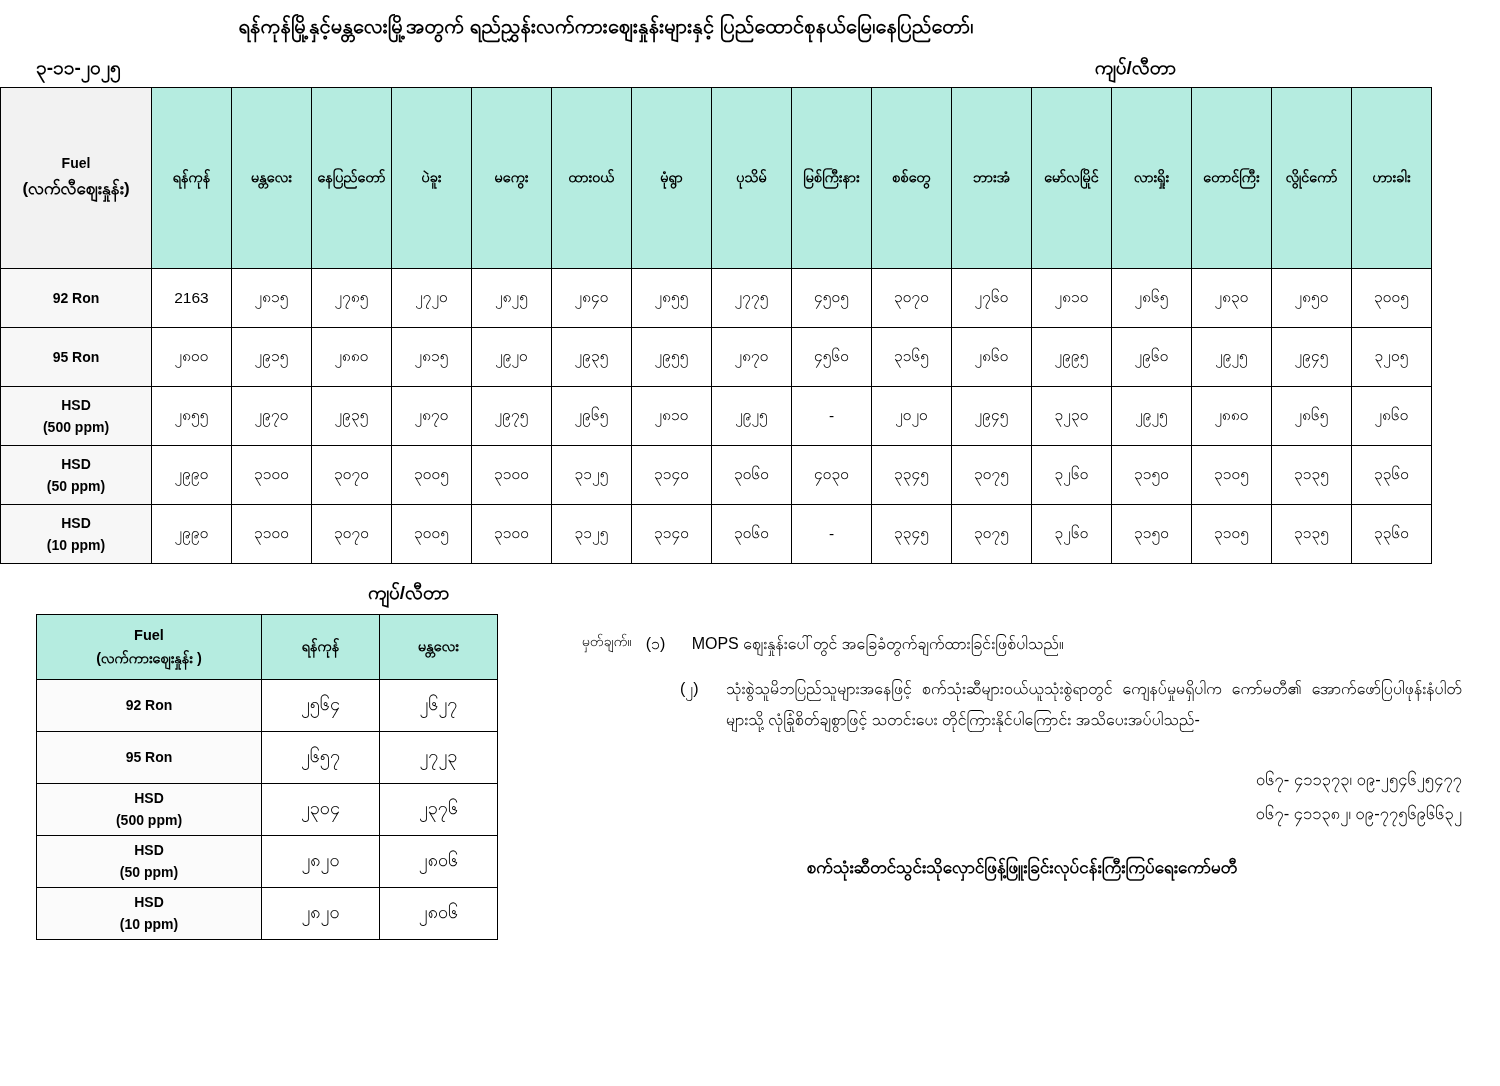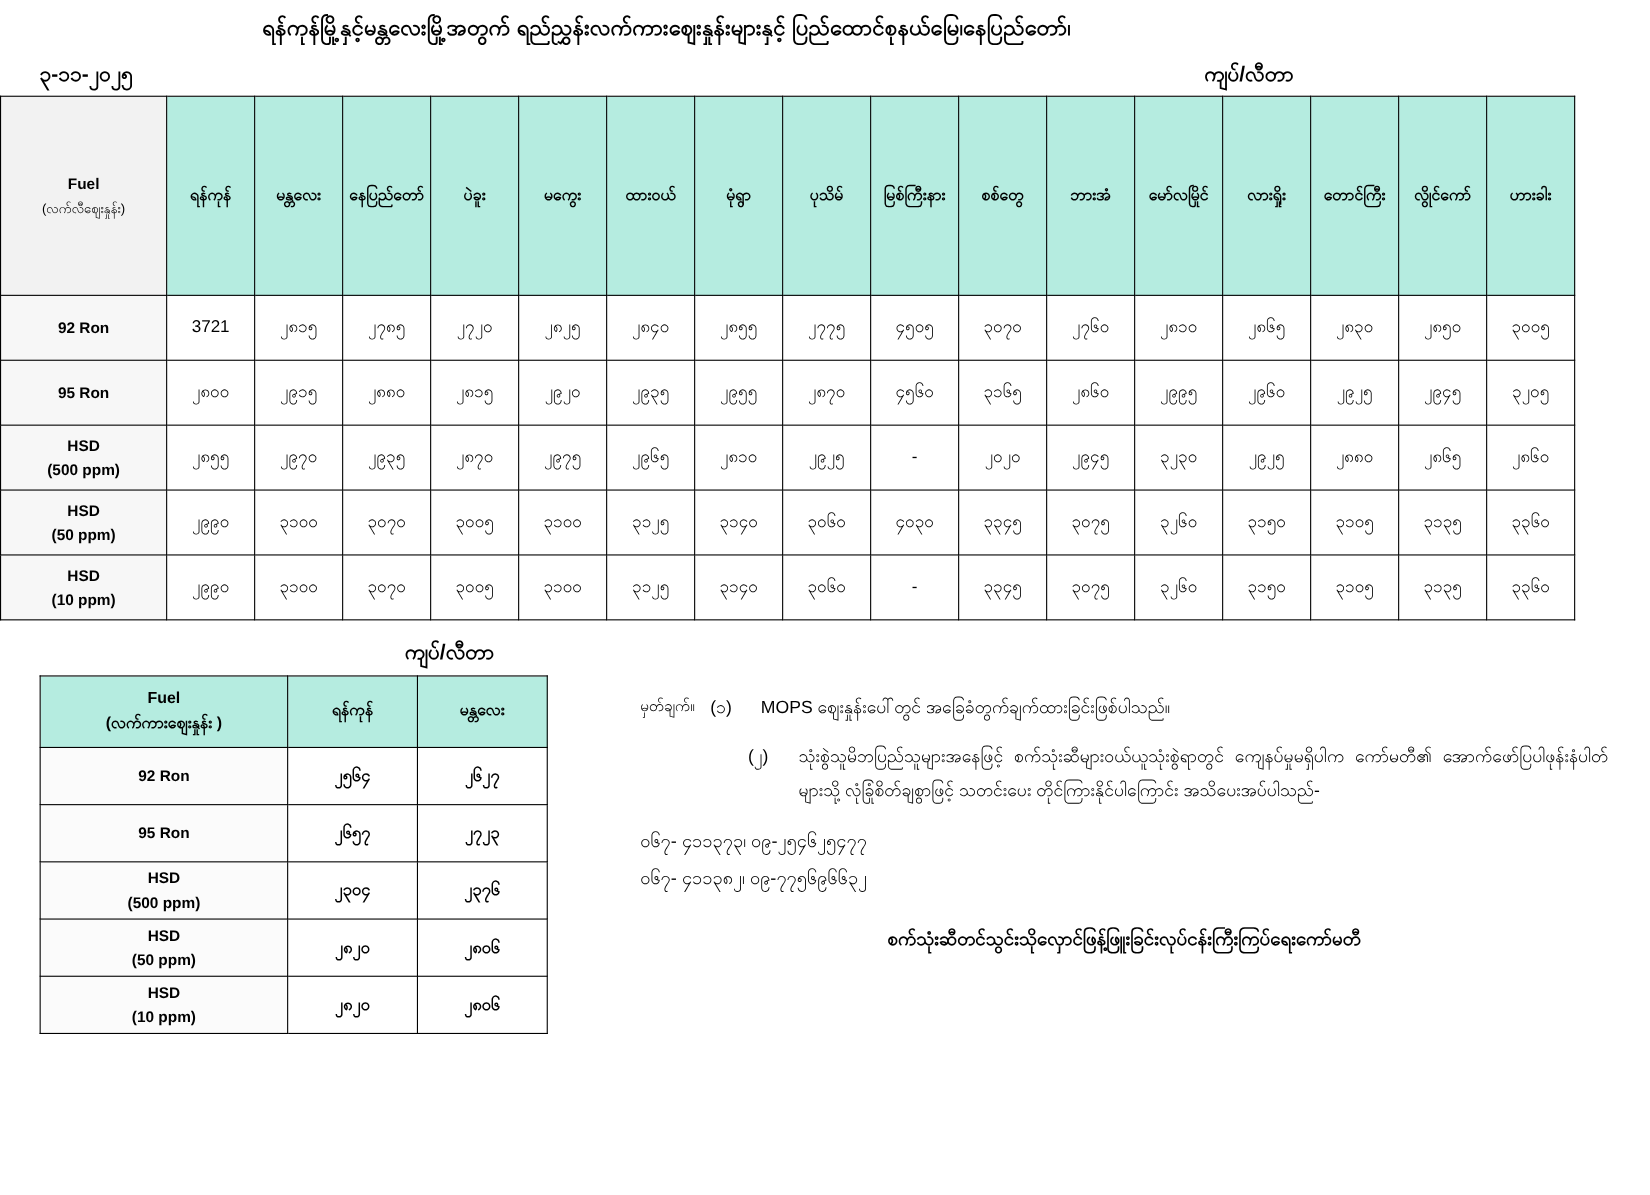--- a/index.html
+++ b/index.html
@@ -81,22 +81,22 @@
     font-weight: bold;
     font-size: 14px;
     line-height: 1.6;
     background: #f7f7f7;
   }
   #main-table tbody td.val {
     font-size: 15.5px;
     background: #ffffff;
   }
   .fuel-head .sub {
-    font-weight: normal;
-    font-size: 12px;
+    font-weight: bold;
+    font-size: 17px;
   }
   
   .bottom {
     position: relative;
     margin-top: 22px;
   }
   .unit-text-2 {
     position: absolute;
     left: 368px;
     top: -6px;
@@ -114,23 +114,22 @@
     font-size: 14.5px;
     font-weight: bold;
     height: 62px;
     line-height: 1.6;
   }
   #small-table th.fuel-head {
     width: 222px;
   }
   #small-table td {
     height: 49px;
-    font-size: 15px;
+    font-size: 18px;
     background: #ffffff;
-    font-weight: bold;
   }
   #small-table td.rowlabel {
     font-weight: bold;
     font-size: 14px;
     line-height: 1.55;
     background: #fbfbfb;
   }
   
   .notes {
     position: absolute;
@@ -157,21 +156,22 @@
   }
   .note-body {
     flex: 1;
     text-align: justify;
   }
   .note-row.second {
     margin-top: 14px;
     padding-left: 98px;
   }
   .phones {
-    margin-top: 12px;
+    margin-top: 26px;
+    text-align: right;
     font-size: 16.5px;
     line-height: 2.1;
   }
   .signoff {
     margin-top: 20px;
     text-align: center;
     font-size: 17px;
     font-weight: bold;
   }
 </style>
@@ -212,21 +212,21 @@
         <th>တောင်ကြီး</th>
         <th>လွိုင်ကော်</th>
         <th>ဟားခါး</th>
       </tr>
     </thead>
     <tbody>
       <tr>
         <td class="rowlabel">
           <div>92 Ron</div>
         </td>
-        <td class="val">3721</td>
+        <td class="val">2163</td>
         <td class="val">၂၈၁၅</td>
         <td class="val">၂၇၈၅</td>
         <td class="val">၂၇၂၀</td>
         <td class="val">၂၈၂၅</td>
         <td class="val">၂၈၄၀</td>
         <td class="val">၂၈၅၅</td>
         <td class="val">၂၇၇၅</td>
         <td class="val">၄၅၀၅</td>
         <td class="val">၃၀၇၀</td>
         <td class="val">၂၇၆၀</td>

